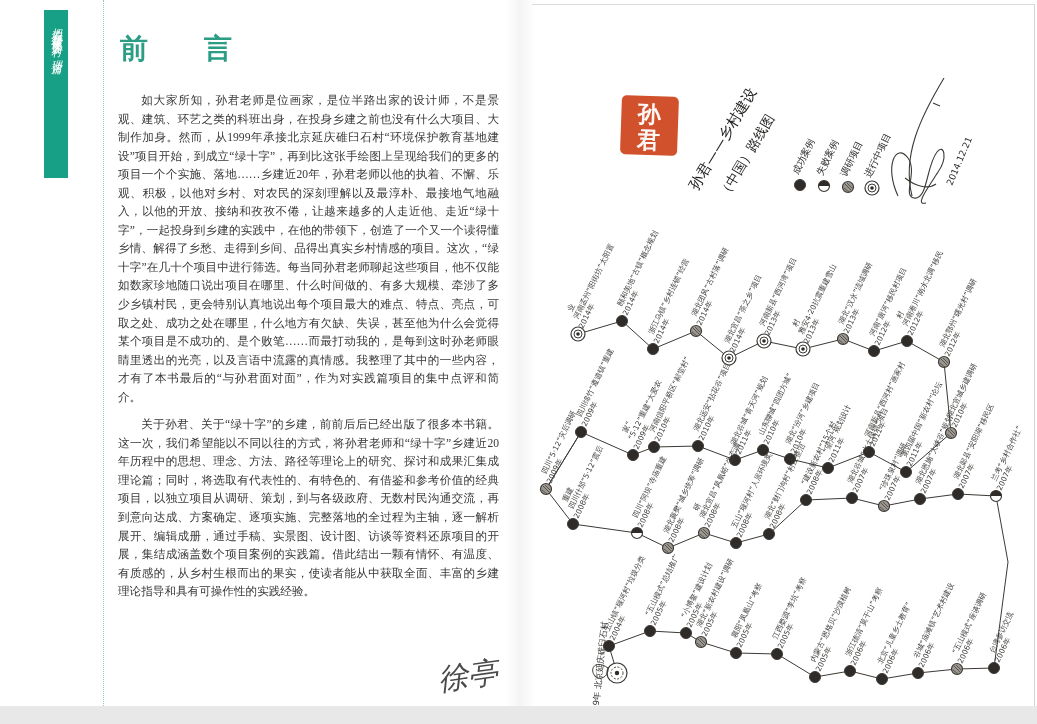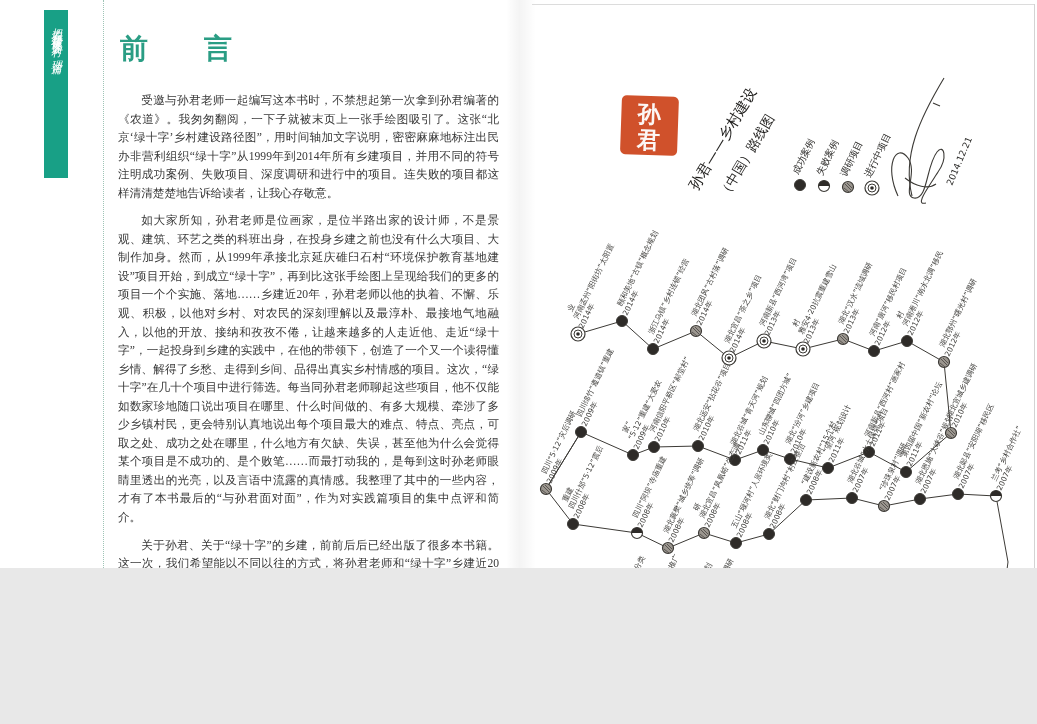--- a/index.html
+++ b/index.html
@@ -1,16 +1,16 @@
 <!DOCTYPE html>
 <html><head>
 <meta charset="utf-8">
 <style>
   html,body{margin:0;padding:0;background:#e8e8e8;}
-  .canvas{position:relative;width:1037px;height:568px;background:#ffffff;overflow:hidden;
+  .canvas{position:relative;width:1037px;height:706px;background:#ffffff;overflow:hidden;
           font-family:"Liberation Serif",serif;}
   
   .spine{position:absolute;left:44px;top:10px;width:24px;height:168px;background:#18a086;
          color:#fff;display:flex;flex-direction:column;align-items:center;justify-content:flex-start;
          padding-top:10px;box-sizing:border-box;}
   .spine span{writing-mode:vertical-rl;font-size:10.5px;letter-spacing:2px;font-style:italic;}
   .spine .gap{height:12px;}
   .dotted-rule{position:absolute;left:103px;top:0;height:724px;width:0;
                border-left:1px dotted #9fc4b6;}
   .page-title{position:absolute;left:120px;top:30px;font-size:28px;font-weight:700;
@@ -37,21 +37,20 @@
   <div class="spine">
     <span>把农村建设得更像农村</span>
     <span class="gap"></span>
     <span>理论篇</span>
   </div>
   <div class="dotted-rule"></div>
 
   <div class="page-title">前　言</div>
 
   <div class="body-text">
-    <p>受邀与孙君老师一起编写这本书时，不禁想起第一次拿到孙君编著的《农道》。我匆匆翻阅，一下子就被末页上一张手绘图吸引了。这张“北京‘绿十字’乡村建设路径图”，用时间轴加文字说明，密密麻麻地标注出民办非营利组织“绿十字”从1999年到2014年所有乡建项目，并用不同的符号注明成功案例、失败项目、深度调研和进行中的项目。连失败的项目都这样清清楚楚地告诉给读者，让我心存敬意。</p>
     <p>如大家所知，孙君老师是位画家，是位半路出家的设计师，不是景观、建筑、环艺之类的科班出身，在投身乡建之前也没有什么大项目、大制作加身。然而，从1999年承接北京延庆碓臼石村“环境保护教育基地建设”项目开始，到成立“绿十字”，再到比这张手绘图上呈现给我们的更多的项目一个个实施、落地……乡建近20年，孙君老师以他的执着、不懈、乐观、积极，以他对乡村、对农民的深刻理解以及最淳朴、最接地气地融入，以他的开放、接纳和孜孜不倦，让越来越多的人走近他、走近“绿十字”，一起投身到乡建的实践中，在他的带领下，创造了一个又一个读得懂乡情、解得了乡愁、走得到乡间、品得出真实乡村情感的项目。这次，“绿十字”在几十个项目中进行筛选。每当同孙君老师聊起这些项目，他不仅能如数家珍地随口说出项目在哪里、什么时间做的、有多大规模、牵涉了多少乡镇村民，更会特别认真地说出每个项目最大的难点、特点、亮点，可取之处、成功之处在哪里，什么地方有欠缺、失误，甚至他为什么会觉得某个项目是不成功的、是个败笔……而最打动我的，是每到这时孙老师眼睛里透出的光亮，以及言语中流露的真情感。我整理了其中的一些内容，才有了本书最后的“与孙君面对面”，作为对实践篇项目的集中点评和简介。</p>
     <p>关于孙君、关于“绿十字”的乡建，前前后后已经出版了很多本书籍。这一次，我们希望能以不同以往的方式，将孙君老师和“绿十字”乡建近20年历程中的思想、理念、方法、路径等理论上的研究、探讨和成果汇集成理论篇；同时，将选取有代表性的、有特色的、有借鉴和参考价值的经典项目，以独立项目从调研、策划，到与各级政府、无数村民沟通交流，再到意向达成、方案确定、逐项实施、完整落地的全过程为主轴，逐一解析展开、编辑成册，通过手稿、实景图、设计图、访谈等资料还原项目的开展，集结成涵盖数个项目案例的实践篇。借此结出一颗有情怀、有温度、有质感的，从乡村生根而出的果实，使读者能从中获取全面、丰富的乡建理论指导和具有可操作性的实践经验。</p>
   </div>
 
   <div class="signature">徐亭</div>
 
   <div class="crease"></div>
   <div class="rp-top-edge"></div>
   <div class="rp-right-edge"></div>
 

